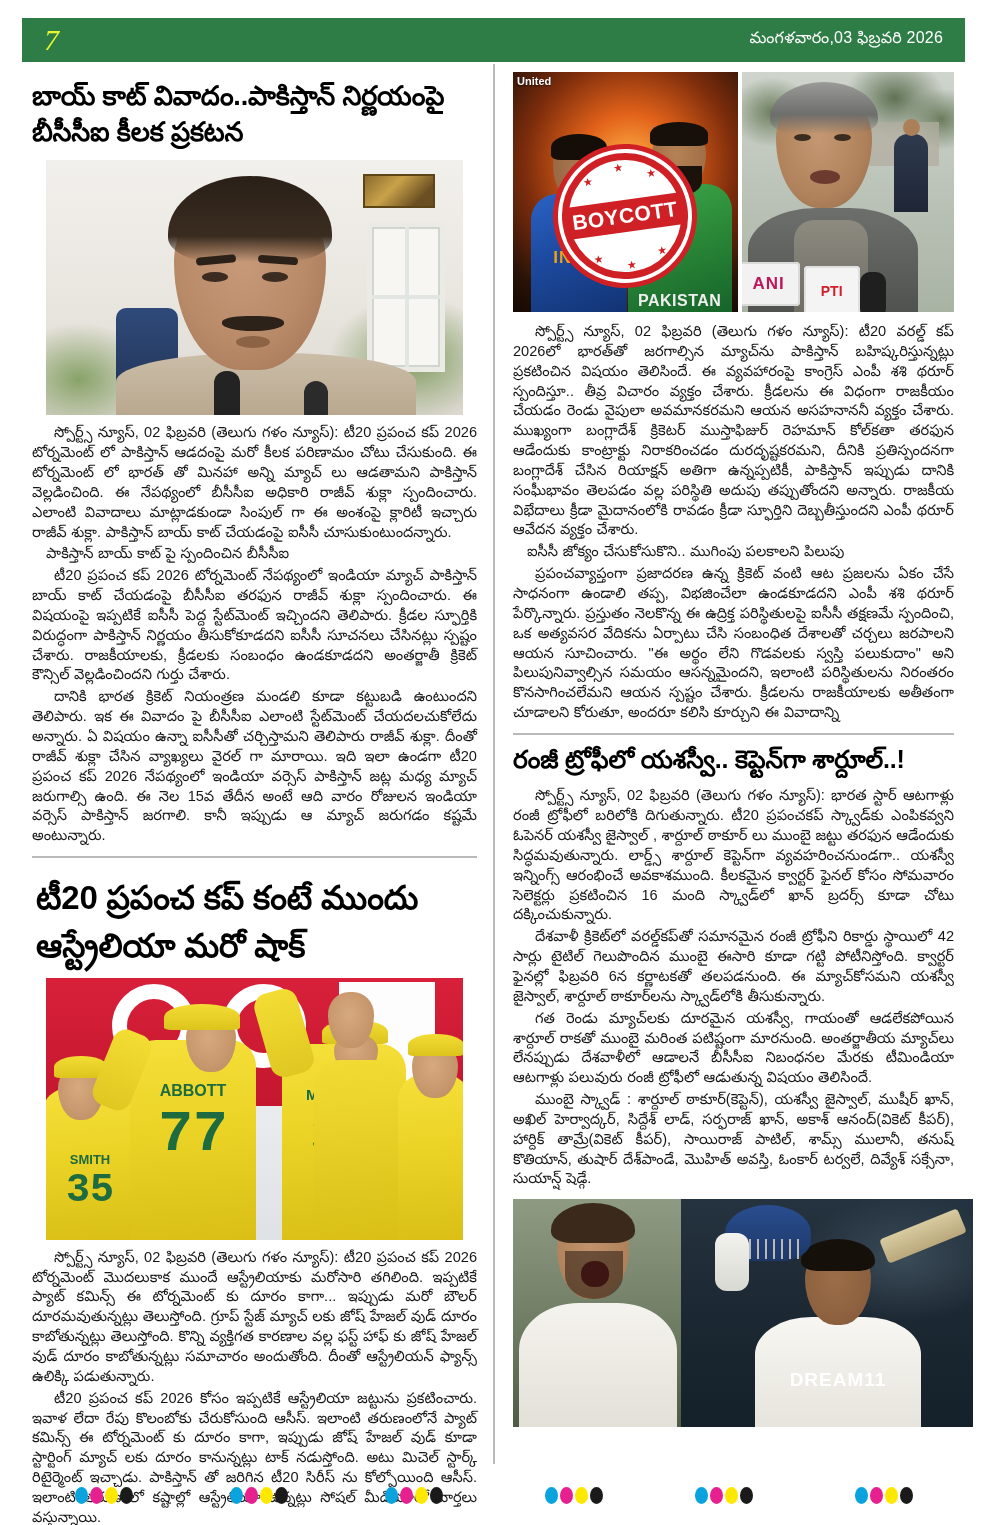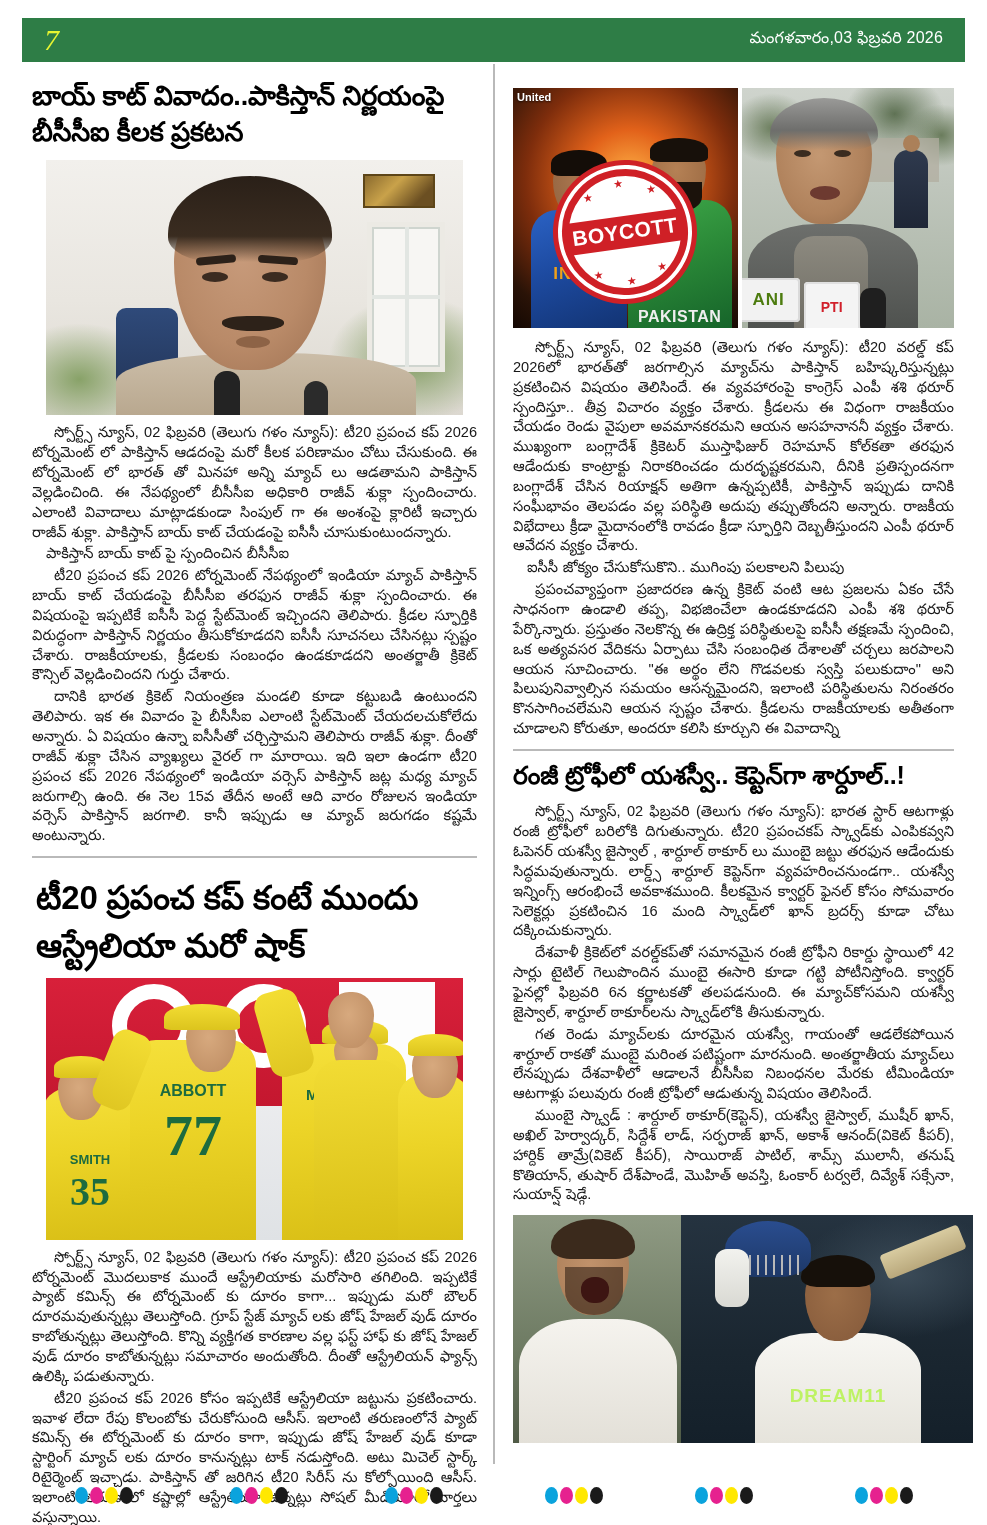--- a/index.html
+++ b/index.html
@@ -53,21 +53,21 @@
   }
   .headline.h-main { font-size: 27px; margin: 14px 0 4px; }
   .headline.h-big  { font-size: 33px; margin: 16px 4px 6px; line-height: 1.45; }
   .headline.h-r1   { font-size: 25px; margin: 10px 0 2px; text-align: left; }
   .headline.h-r1 .line2 { font-size: 23px; display:block; padding-left: 26px; }
   .headline.h-r2   { font-size: 25px; margin: 8px 0 10px; text-align: left; }
 
   
   .photo { position: relative; overflow: hidden; background: #cfcfcf; }
   .photo.p-shukla { width: 417px; height: 255px; margin: 10px auto 8px; }
-  .photo-row { display: flex; gap: 4px; margin: 24px 0 10px; }
+  .photo-row { display: flex; gap: 4px; margin: 8px 0 10px; }
   .photo.p-boycott { width: 238px; height: 240px; }
   .photo.p-tharoor { width: 225px; height: 240px; }
   .photo.p-aus { width: 417px; height: 262px; margin: 8px auto 8px; }
   .photo.p-ranji { width: 460px; height: 228px; margin: 10px 0 0; display:flex; }
 
   
   .p-shukla .bg {
     position:absolute; inset:0;
     background:
       radial-gradient(ellipse 120px 90px at 88% 78%, #7f9a5e 0%, rgba(127,154,94,0) 70%),
@@ -254,21 +254,21 @@
   }
   .p-tharoor .vest {
     position:absolute; left:52px; bottom:0; width:74px; height:92px;
     background: linear-gradient(180deg,#8d8a80,#6f6d64);
     border-radius: 20px 20px 0 0;
   }
   .p-tharoor .mic-ani {
     position:absolute; left:-4px; bottom:6px; width:62px; height:44px;
     background:#f2f2f2; border-radius:4px;
     display:flex; align-items:center; justify-content:center;
-    color:#4d7c0f; font-weight:bold; font-size:17px; letter-spacing:1px;
+    color:#be185d; font-weight:bold; font-size:17px; letter-spacing:1px;
     box-shadow: 0 0 0 2px #dadada inset;
   }
   .p-tharoor .mic-pti {
     position:absolute; left:62px; bottom:-4px; width:56px; height:50px;
     background:#f4f4f4; border-radius:4px;
     display:flex; align-items:center; justify-content:center;
     color:#d11f2a; font-weight:bold; font-size:14px;
     box-shadow: 0 0 0 2px #e0e0e0 inset;
   }
   .p-tharoor .mic-blk {
@@ -303,21 +303,21 @@
   .p-aus .board .wht {
     position:absolute; right:28px; top:4px; width:96px; height:112px; background:#fdfdfd;
   }
   .p-aus .pl {
     position:absolute; bottom:0;
     background: linear-gradient(175deg,#f5e03a 0%, #ecd427 42%, #d9bf16 100%);
     border-radius: 26px 26px 0 0;
   }
   .p-aus .pl .num {
     position:absolute; left:0; right:0; text-align:center;
-    color:#1d6b3f; font-weight:bold; font-family:Liberation Serif, serif;
+    color:#1d6b3f; font-weight:bold; font-family:Liberation Mono, monospace;
   }
   .p-aus .pl .nm {
     position:absolute; left:0; right:0; text-align:center;
     color:#1d6b3f; font-weight:bold;
   }
   .p-aus .face {
     position:absolute; border-radius: 46% 46% 44% 44% / 40% 40% 60% 60%;
     background: radial-gradient(ellipse at 45% 40%,#d7a97e,#bb8a60);
   }
   .p-aus .cap {
@@ -374,21 +374,21 @@
     position:absolute; left:120px; top:40px; width:74px; height:32px;
     background:#16100a; border-radius: 52% 52% 22% 22% / 70% 70% 30% 30%;
   }
   .p-ranji .right-h .jersey {
     position:absolute; left:74px; bottom:0; width:166px; height:110px;
     background: linear-gradient(180deg,#f7f6f2 0%, #e6e4dc 100%);
     border-radius: 34% 34% 0 0;
   }
   .p-ranji .right-h .brand {
     position:absolute; left:74px; bottom:36px; width:166px; text-align:center;
-    color:#bef264; font-weight:bold; font-size:19px; letter-spacing:1px;
+    color:#ffffff; font-weight:bold; font-size:19px; letter-spacing:1px;
   }
   .p-ranji .right-h .helmet {
     position:absolute; left:44px; top:6px; width:86px; height:56px;
     background: linear-gradient(180deg,#2a4d8f 0%, #1d3868 100%);
     border-radius: 50% 50% 36% 36%;
   }
   .p-ranji .right-h .grille {
     position:absolute; left:52px; top:40px; width:70px; height:20px;
     background: repeating-linear-gradient(90deg,#b9b9b9 0 2px, rgba(0,0,0,0) 2px 8px);
   }

